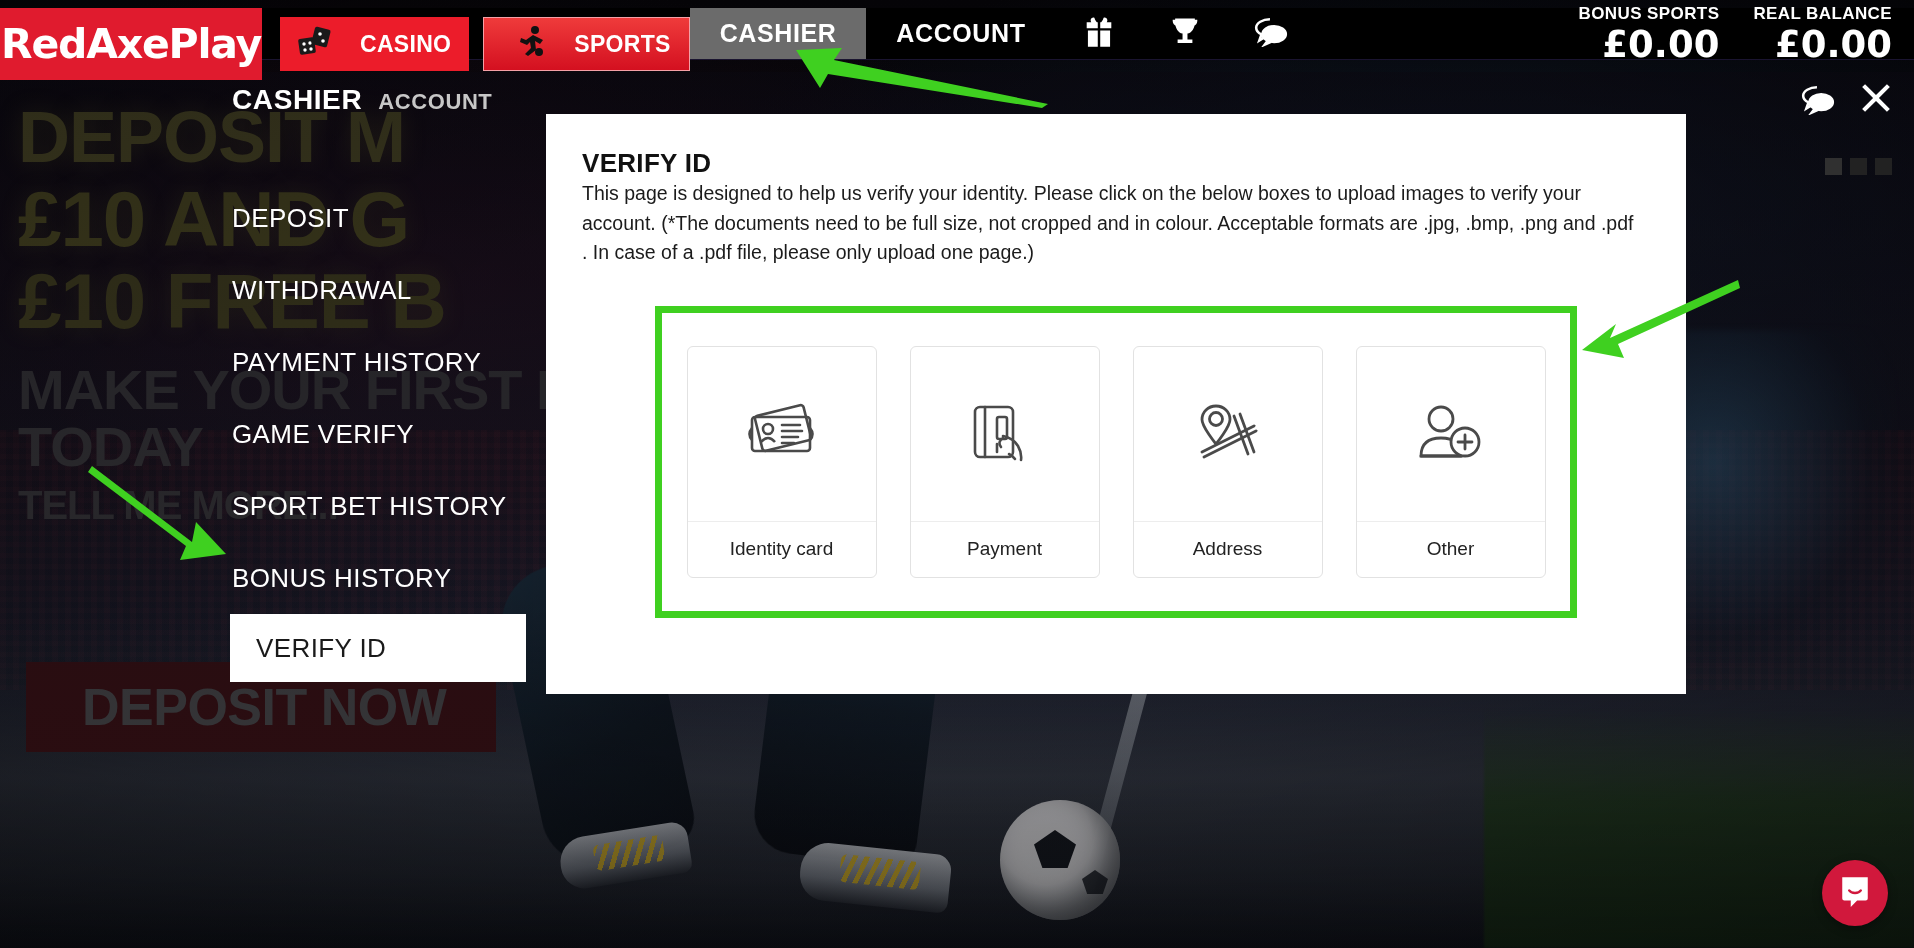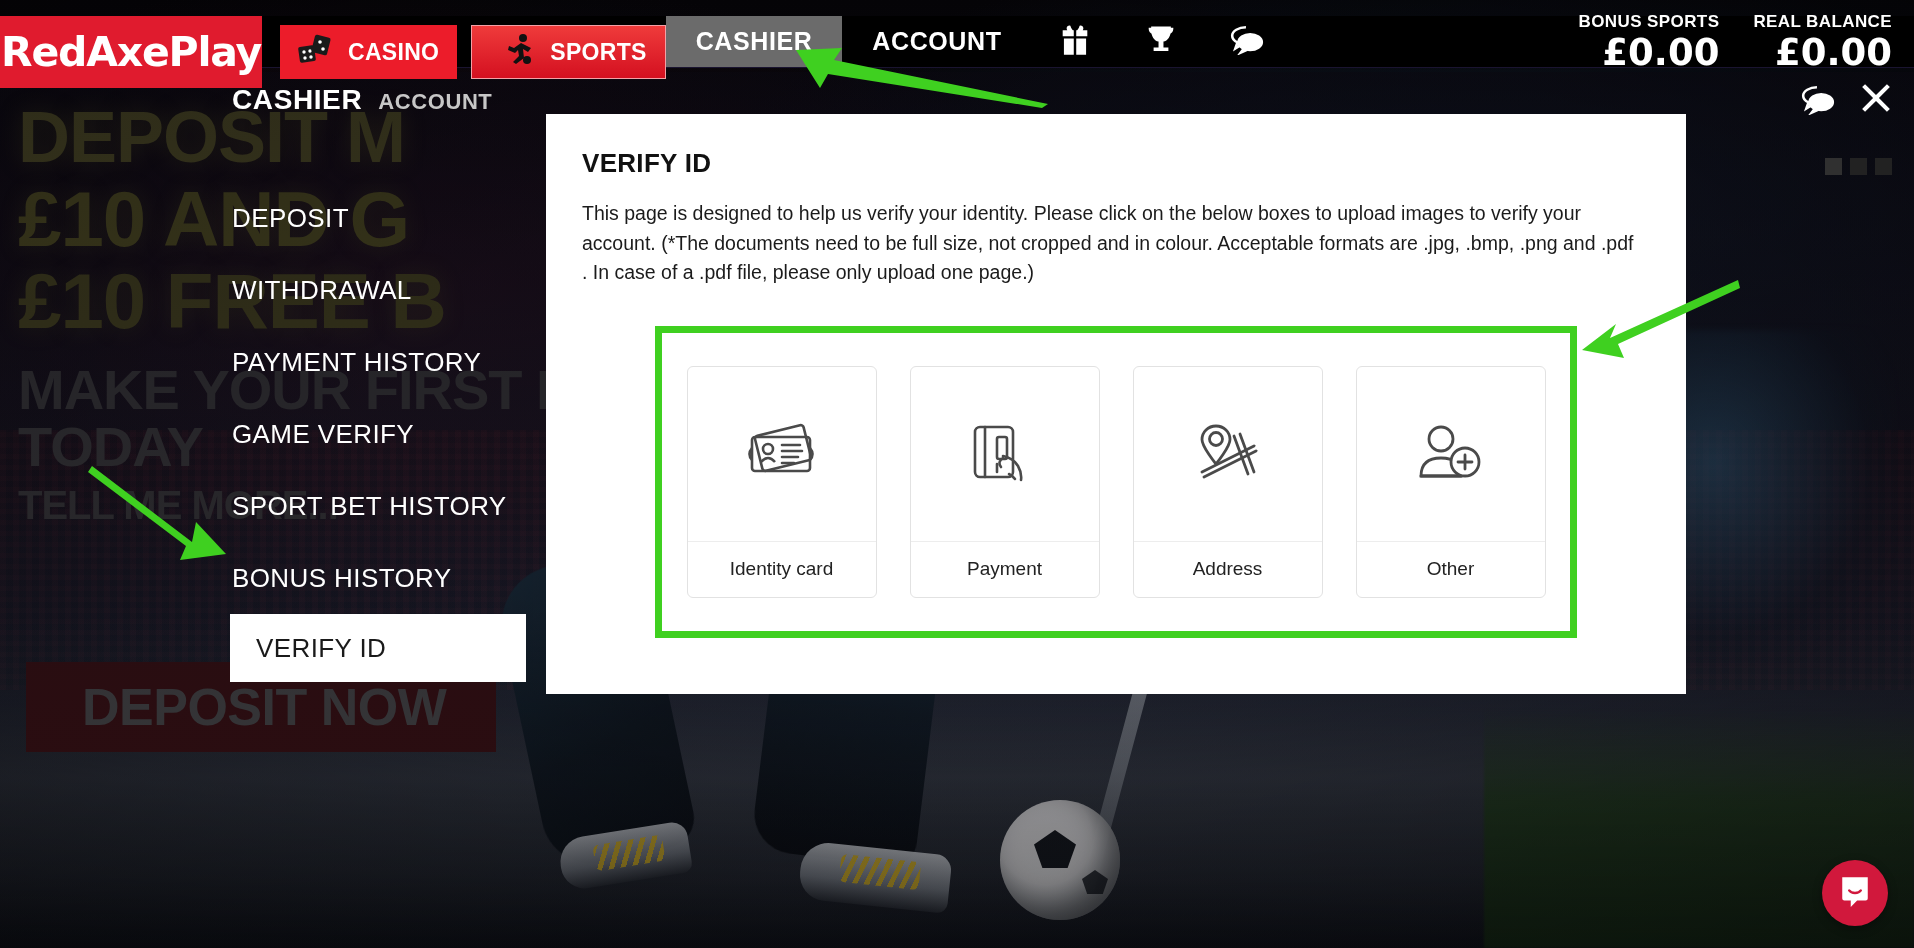--- a/index.html
+++ b/index.html
@@ -100,32 +100,32 @@
   .deposit-now {
     position: absolute; left: 26px; top: 662px;
     width: 470px; height: 90px;
     background: #3a0d0f;
     display: flex; align-items: center; padding-left: 56px;
     font-size: 52px; font-weight: 800; color: #4a4a4a; letter-spacing: -.5px;
   }
 
   
   .topbar {
-    position: absolute; left:0; top:16px; width: 1914px; height: 52px;
+    position: absolute; left:0; top:8px; width: 1914px; height: 52px;
     background: #000; display: flex; align-items: stretch; z-index: 40;
     border-bottom: 1px solid #1a1430;
   }
   .logo {
     width: 262px; height: 72px; background: #e01b2e;
     display:flex; align-items:center; justify-content:center;
     color: #fff; font-size: 41px; font-weight: 800; letter-spacing: -1.2px;
     font-family: "DejaVu Sans", sans-serif;
   }
   .nav-btn {
-    display:flex; align-items:center; gap: 16px;
+    display:flex; align-items:center; gap: 28px;
     padding: 0 18px; margin: 9px 0 9px 14px; height: 54px;
     color:#fff; font-size: 23px; font-weight: 700; letter-spacing:.3px;
   }
   .nav-casino { background:#ec1c2a; margin-left: 18px; }
   .nav-sports { background: linear-gradient(180deg,#ef3b3b,#d41020); border:1px solid #f4a0a6;padding-left:32px; }
   .nav-tab {
     display:flex; align-items:center; justify-content:center;
     padding: 0 30px; color:#fff; font-size: 25px; font-weight: 600; letter-spacing:.6px;
   }
   .nav-tab.active { background: #6b6b6b; }
@@ -169,21 +169,21 @@
     font-size: 26px; font-weight: 500; margin-left: -2px;
   }
 
   
   .modal {
     position:absolute; left: 546px; top: 114px; width: 1140px; height: 580px;
     background:#fff; z-index: 30; padding: 34px 36px;
   }
   .modal-title { font-size: 26px; font-weight: 700; color:#111; letter-spacing:.3px; }
   .modal-desc {
-    margin-top: 20px; font-size: 19.5px; line-height: 1.52; color:#1b1b1b;
+    margin-top: 0; font-size: 19.5px; line-height: 1.52; color:#1b1b1b;
     max-width: 1055px;
   }
   .upload-wrap {
     margin: 38px auto 0; width: 922px; height: 312px;
     border: 7px solid #3fd020; display:flex; align-items:center; justify-content:center;
   }
   .upload-row { display:flex; gap: 33px; }
   .upload-card {
     width: 190px; height: 232px; border: 1px solid #e2e2e2; border-radius: 6px;
     background:#fff; display:flex; flex-direction:column; cursor:pointer;

